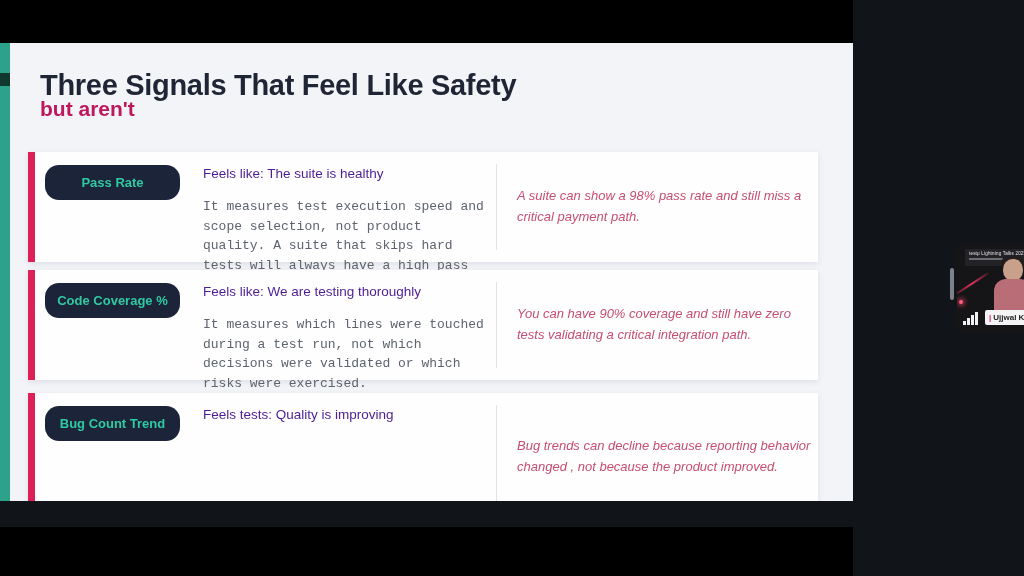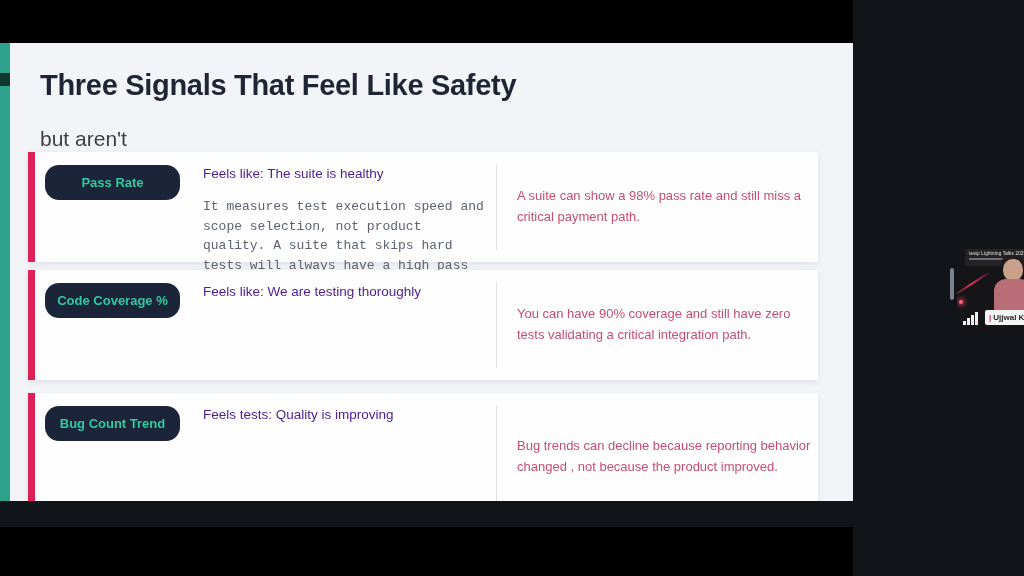--- a/index.html
+++ b/index.html
@@ -10,38 +10,38 @@
 
   
   .top-bar    { position:absolute; left:0; top:0;   width:853px; height:43px; background:#000; }
   .bottom-bar { position:absolute; left:0; top:527px; width:853px; height:49px; background:#000; }
 
   .slide { position:absolute; left:0; top:43px; width:853px; height:458px; background:#f3f4f8; overflow:hidden; }
   .teal-edge { position:absolute; left:0; top:0; width:10px; height:100%; background:#2ca28b; }
   .teal-edge-dark { position:absolute; left:0; top:30px; width:10px; height:13px; background:#11382f; }
 
   .slide-title { position:absolute; left:40px; top:26px; font-size:29px; font-weight:700; color:#1f2535; letter-spacing:-0.3px; }
-  .slide-subtitle { position:absolute; left:40px; top:84px; font-size:21px; font-weight:400; color:#404040; }
+  .slide-subtitle { position:absolute; left:40px; top:54px; font-size:21px; font-weight:700; color:#be185d; }
 
   .card { position:absolute; left:28px; width:790px; background:#fefefe; box-shadow:0 2px 6px rgba(40,45,70,0.10); }
   .card1 { top:109px; height:110px; }
   .card2 { top:227px; height:110px; }
   .card3 { top:350px; height:128px; }
 
   .card .accent { position:absolute; left:0; top:0; bottom:0; width:7px; background:#dd2158; }
   .card .label-box { position:absolute; left:17px; top:13px; width:135px; height:35px; background:#1b2438;
                      display:flex; align-items:center; justify-content:center;
                      font-size:13px; font-weight:700; color:#30c9a2;border-radius:14px; }
   .card .mid-col { position:absolute; left:175px; top:14px; width:288px; }
   .card .feels { font-size:13.5px; color:#4c1d95; margin-bottom:16px; }
   .card .desc  { font-size:13px; color:#5d636f; line-height:1.5;font-family:Liberation Mono, monospace; }
   .card .divider { position:absolute; left:468px; top:12px; bottom:12px; width:1px; background:#e2e3e9; }
   .card .right-col { position:absolute; left:489px; top:0; bottom:0; width:295px;
                      display:flex; align-items:center; }
-  .card .reality { font-size:13px; color:#c64e71; line-height:1.6; font-weight:500; }
+  .card .reality { font-style:italic; font-size:13px; color:#c64e71; line-height:1.6; font-weight:500; }
 
   
   .panel-handle { position:absolute; left:950px; top:268px; width:4px; height:32px; background:#7d828a; border-radius:2px; }
 
   .video-tile { position:absolute; left:957px; top:245px; width:67px; height:88px; background:#151517; overflow:hidden; border-radius:2px 0 0 2px; }
   .vt-banner { position:absolute; left:8px; top:4px; width:59px; height:17px; background:#232327; padding:2px 0 0 4px; }
   .vt-banner-line1 { font-size:4.5px; color:#e8e8ea; white-space:nowrap; letter-spacing:0.2px; }
   .vt-banner-line2 { margin-top:2px; width:34px; height:2px; background:#6d6d74; }
   .vt-laser { position:absolute; left:-4px; top:50px; width:42px; height:2px;
               background:linear-gradient(90deg, rgba(255,60,90,0.1), #e8335f 55%, rgba(232,51,95,0.15));
@@ -84,20 +84,21 @@
       <div class="right-col">
         <div class="reality">A suite can show a 98% pass rate and still miss a critical payment path.</div>
       </div>
     </div>
 
     <div class="card card2">
       <div class="accent"></div>
       <div class="label-box">Code Coverage %</div>
       <div class="mid-col">
         <div class="feels">Feels like: We are testing thoroughly</div>
+        <div class="desc">It measures which lines were touched during a test run, not which decisions were validated or which risks were exercised.</div>
       </div>
       <div class="divider"></div>
       <div class="right-col">
         <div class="reality">You can have 90% coverage and still have zero tests validating a critical integration path.</div>
       </div>
     </div>
 
     <div class="card card3">
       <div class="accent"></div>
       <div class="label-box">Bug Count Trend</div>

